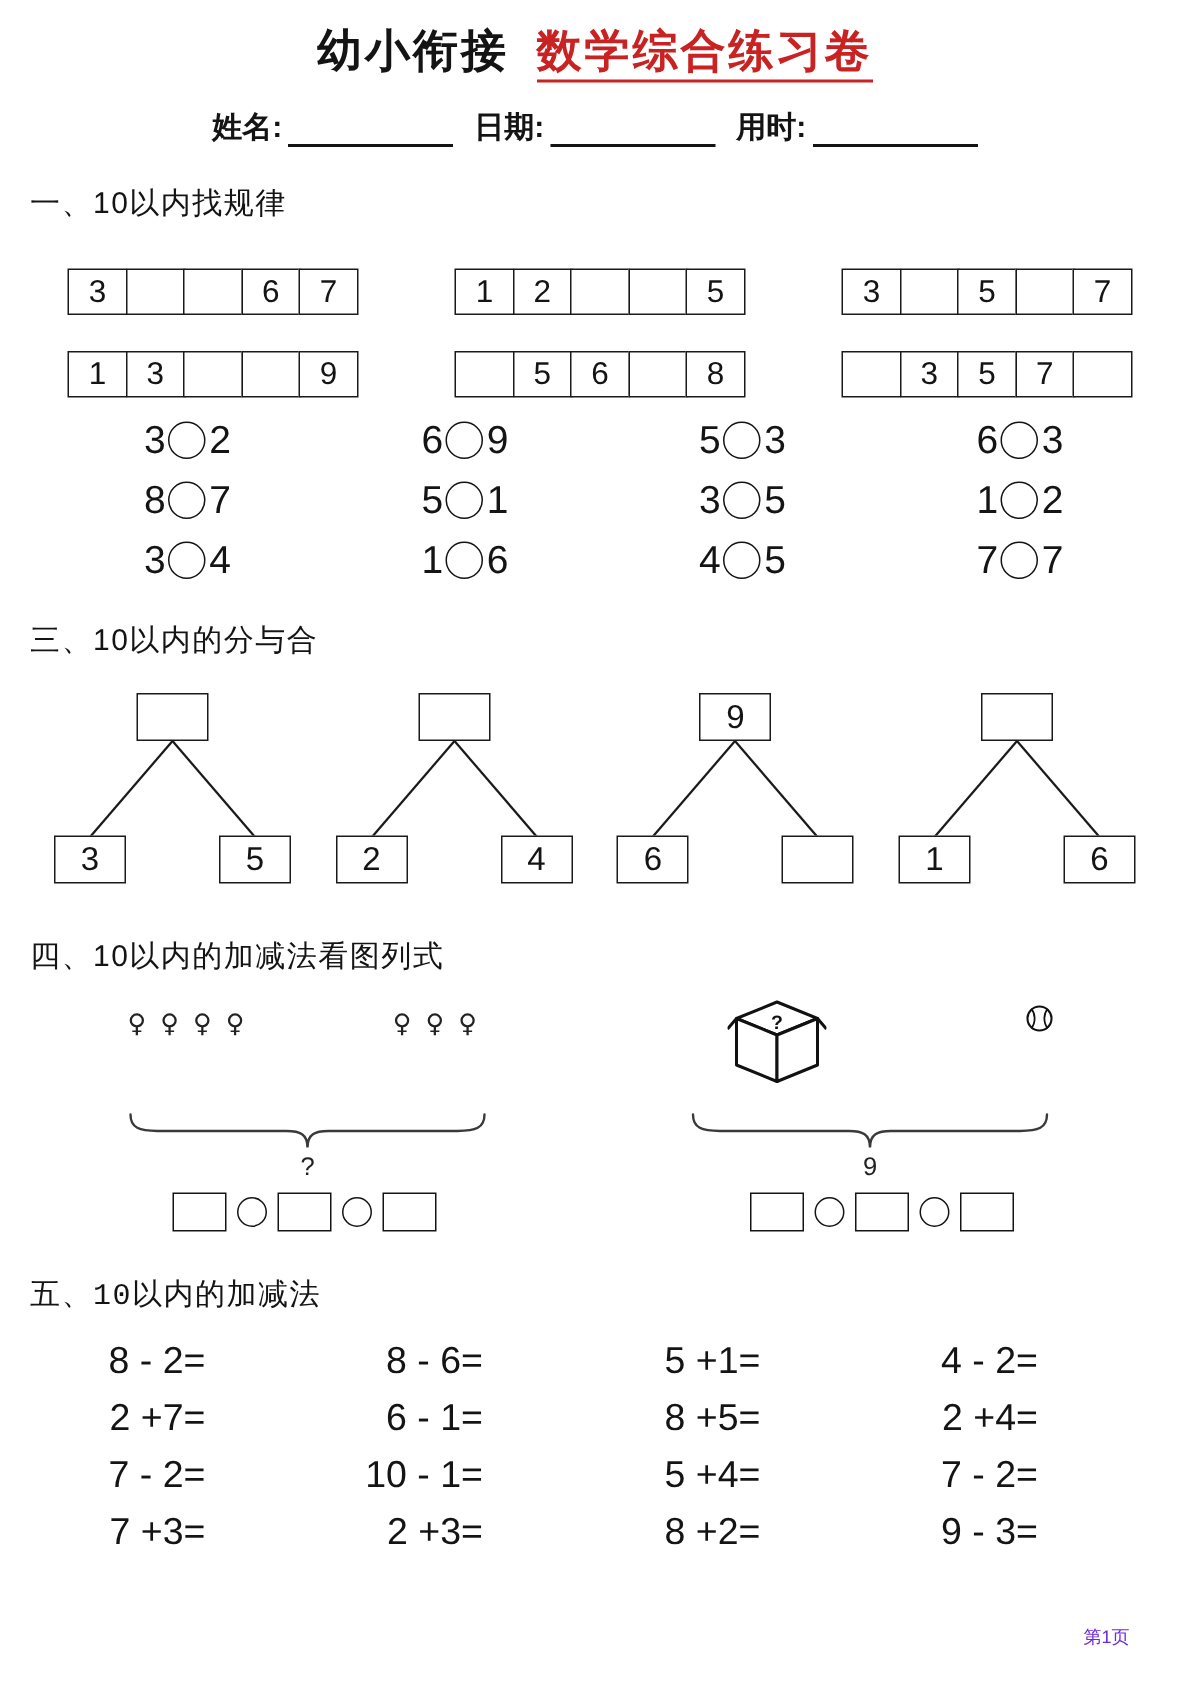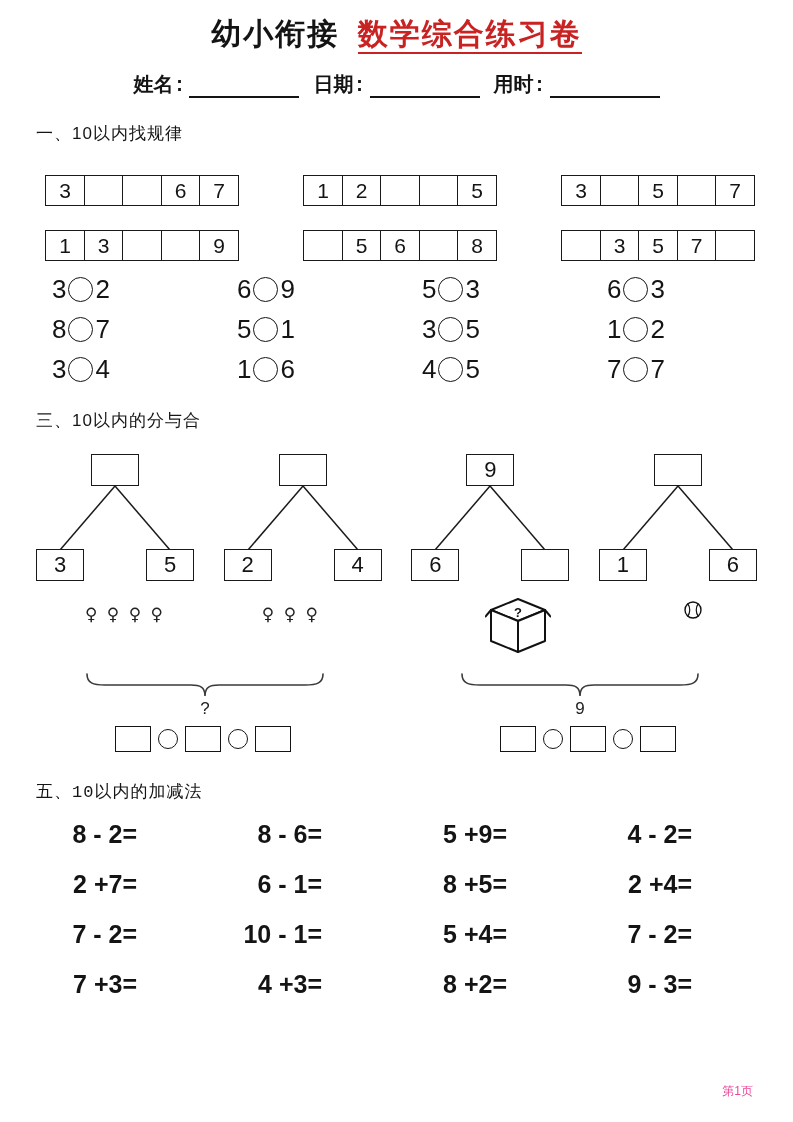--- a/index.html
+++ b/index.html
@@ -6,39 +6,39 @@
   html,body { background:#fff; }
   .page {
     width: 793px; height: 1122px; background: #fff; position: relative;
     font-family: "Liberation Sans", "DejaVu Sans", sans-serif; color: #141414;
     overflow: hidden; margin: 0 auto;
   }
   
   .title { text-align: center; padding-top: 14px; font-size: 30px; font-weight: 700; letter-spacing: 2px; }
   .title .red { color: #c92222; border-bottom: 2.5px solid #c92222; padding-bottom: 2px; margin-left: 8px; }
   
-  .meta { display: flex; justify-content: center; align-items: flex-end; margin-top: 16px; font-size: 20px; font-weight: 700; font-family: Liberation Mono, monospace; }
+  .meta { display: flex; justify-content: center; align-items: flex-end; margin-top: 16px; font-size: 20px; font-weight: 700; }
   .mline { display: inline-block; width: 110px; height: 22px; border-bottom: 2px solid #141414; margin: 0 14px 0 4px; }
   .mline.last { margin-right: 0; }
   
-  .sec { font-size: 17px; margin-left: 36px; letter-spacing: 1px; }
+  .sec { font-size: 20px; margin-left: 20px; letter-spacing: 1px; }
   .sec1 { margin-top: 24px; }
   .sec2 { margin-top: 18px; }
   .sec3 { margin-top: 20px; }
   .sec4 { margin-top: 34px; }
   .sec5 { margin-top: 32px; font-family: Liberation Mono, monospace; }
   
   .prow { display: flex; justify-content: space-between; padding: 0 38px 0 45px; }
   .prow1 { margin-top: 30px; }
   .prow2 { margin-top: 24px; }
   .pgroup { display: flex; }
   .pc { width: 40px; height: 31px; border: 1.5px solid #1a1a1a; display: flex; align-items: center; justify-content: center; font-size: 21px; background: #fff; }
   .pc + .pc { margin-left: -1.5px; }
   
-  .cmp-grid { display: grid; grid-template-columns: 185px 185px 185px auto; padding-left: 52px; margin-top: 8px; justify-items: start; }
+  .cmp-grid { display: grid; grid-template-columns: 185px 185px 185px auto; padding-left: 96px; margin-top: 8px; justify-items: start; }
   .cmp { font-size: 26px; line-height: 40px; white-space: nowrap; }
   .ring { display: inline-block; width: 25px; height: 25px; border: 1.5px solid #141414; border-radius: 50%; vertical-align: -4px; margin: 0 2px; }
   
   .trees { display: flex; justify-content: space-between; padding: 0 30px; margin-top: 22px; height: 128px; }
   .tree { position: relative; width: 170px; height: 128px; }
   .tlines { position: absolute; left: 0; top: 0; }
   .tlines line { stroke: #1a1a1a; stroke-width: 1.5; }
   .tbox { position: absolute; width: 48px; height: 32px; border: 1.5px solid #1a1a1a; background: #fff; display: flex; align-items: center; justify-content: center; font-size: 22px; }
   .ttop { left: 61px; top: 0; }
   .tleft { left: 6px; top: 95px; }
@@ -58,24 +58,24 @@
   .pic-right .ansrow { margin-left: 40px; }
   .abox { width: 36px; height: 26px; border: 1.5px solid #141414; background: #fff; }
   .acirc { width: 20px; height: 20px; border: 1.5px solid #141414; border-radius: 50%; background: #fff; }
   .boxicon { position: absolute; left: 25px; top: 0; }
   .boxicon .shape { fill: #fff; stroke: #111; stroke-width: 2; stroke-linejoin: round; }
   .boxicon text { font-size: 13px; font-weight: 700; fill: #111; }
   .ball { position: absolute; right: 2px; top: 4px; }
   .ball circle { fill: #fff; stroke: #111; stroke-width: 1.4; }
   .ball path { fill: none; stroke: #111; stroke-width: 1.2; }
   
-  .arith { display: grid; grid-template-columns: 137px 185px 185px 185px; justify-items: end; row-gap: 20px; margin-top: 16px; font-weight: bold; }
+  .arith { display: grid; grid-template-columns: 137px 185px 185px 185px; justify-items: end; row-gap: 8px; margin-top: 16px; }
   .ar { font-size: 25px; line-height: 30px; white-space: pre; }
   
-  .footer { position: absolute; right: 40px; bottom: 22px; font-size: 12px; color: #ec4899; }
+  .footer { position: absolute; right: 40px; bottom: 22px; font-size: 12px; color: #6d28d9; }
 </style>
 </head>
 <body>
 
 <div class="page">
 
   <div class="title">
     <span>幼小衔接</span>
     <span class="red">数学综合练习卷</span>
   </div>
@@ -189,20 +189,21 @@
       <svg class="tlines" width="170" height="128">
           <line x1="85" y1="32" x2="30" y2="96"></line>
           <line x1="85" y1="32" x2="140" y2="96"></line>
         </svg>
       <div class="tbox ttop"></div>
       <div class="tbox tleft">1</div>
       <div class="tbox tright">6</div>
     </div>
   </div>
 
+  <div class="sec sec4">四、10以内的加减法看图列式</div>
 
   <div class="pics">
 
     <div class="pic pic-left">
       <div class="balloons">
         <span class="bgrp">♀ ♀ ♀ ♀</span>
         <span class="bgrp">♀ ♀ ♀</span>
       </div>
       <svg class="brace" width="240" height="26" viewBox="0 0 240 26">
         <path d="M2,2 C2,11 8,13 20,13 L106,13 C115,13 120,15 120,24 C120,15 125,13 134,13 L220,13 C232,13 238,11 238,2"></path>
@@ -244,31 +245,31 @@
       </div>
     </div>
 
   </div>
 
   <div class="sec sec5">五、10以内的加减法</div>
 
   <div class="arith">
     <div class="ar">8 - 2=</div>
     <div class="ar">8 - 6=</div>
-    <div class="ar">5 +9=</div>
+    <div class="ar">5 +1=</div>
     <div class="ar">4 - 2=</div>
     <div class="ar">2 +7=</div>
     <div class="ar">6 - 1=</div>
     <div class="ar">8 +5=</div>
     <div class="ar">2 +4=</div>
     <div class="ar">7 - 2=</div>
     <div class="ar">10 - 1=</div>
     <div class="ar">5 +4=</div>
     <div class="ar">7 - 2=</div>
     <div class="ar">7 +3=</div>
-    <div class="ar">4 +3=</div>
+    <div class="ar">2 +3=</div>
     <div class="ar">8 +2=</div>
     <div class="ar">9 - 3=</div>
   </div>
 
   <div class="footer">第1页</div>
 
 </div>
 
 </body></html>

